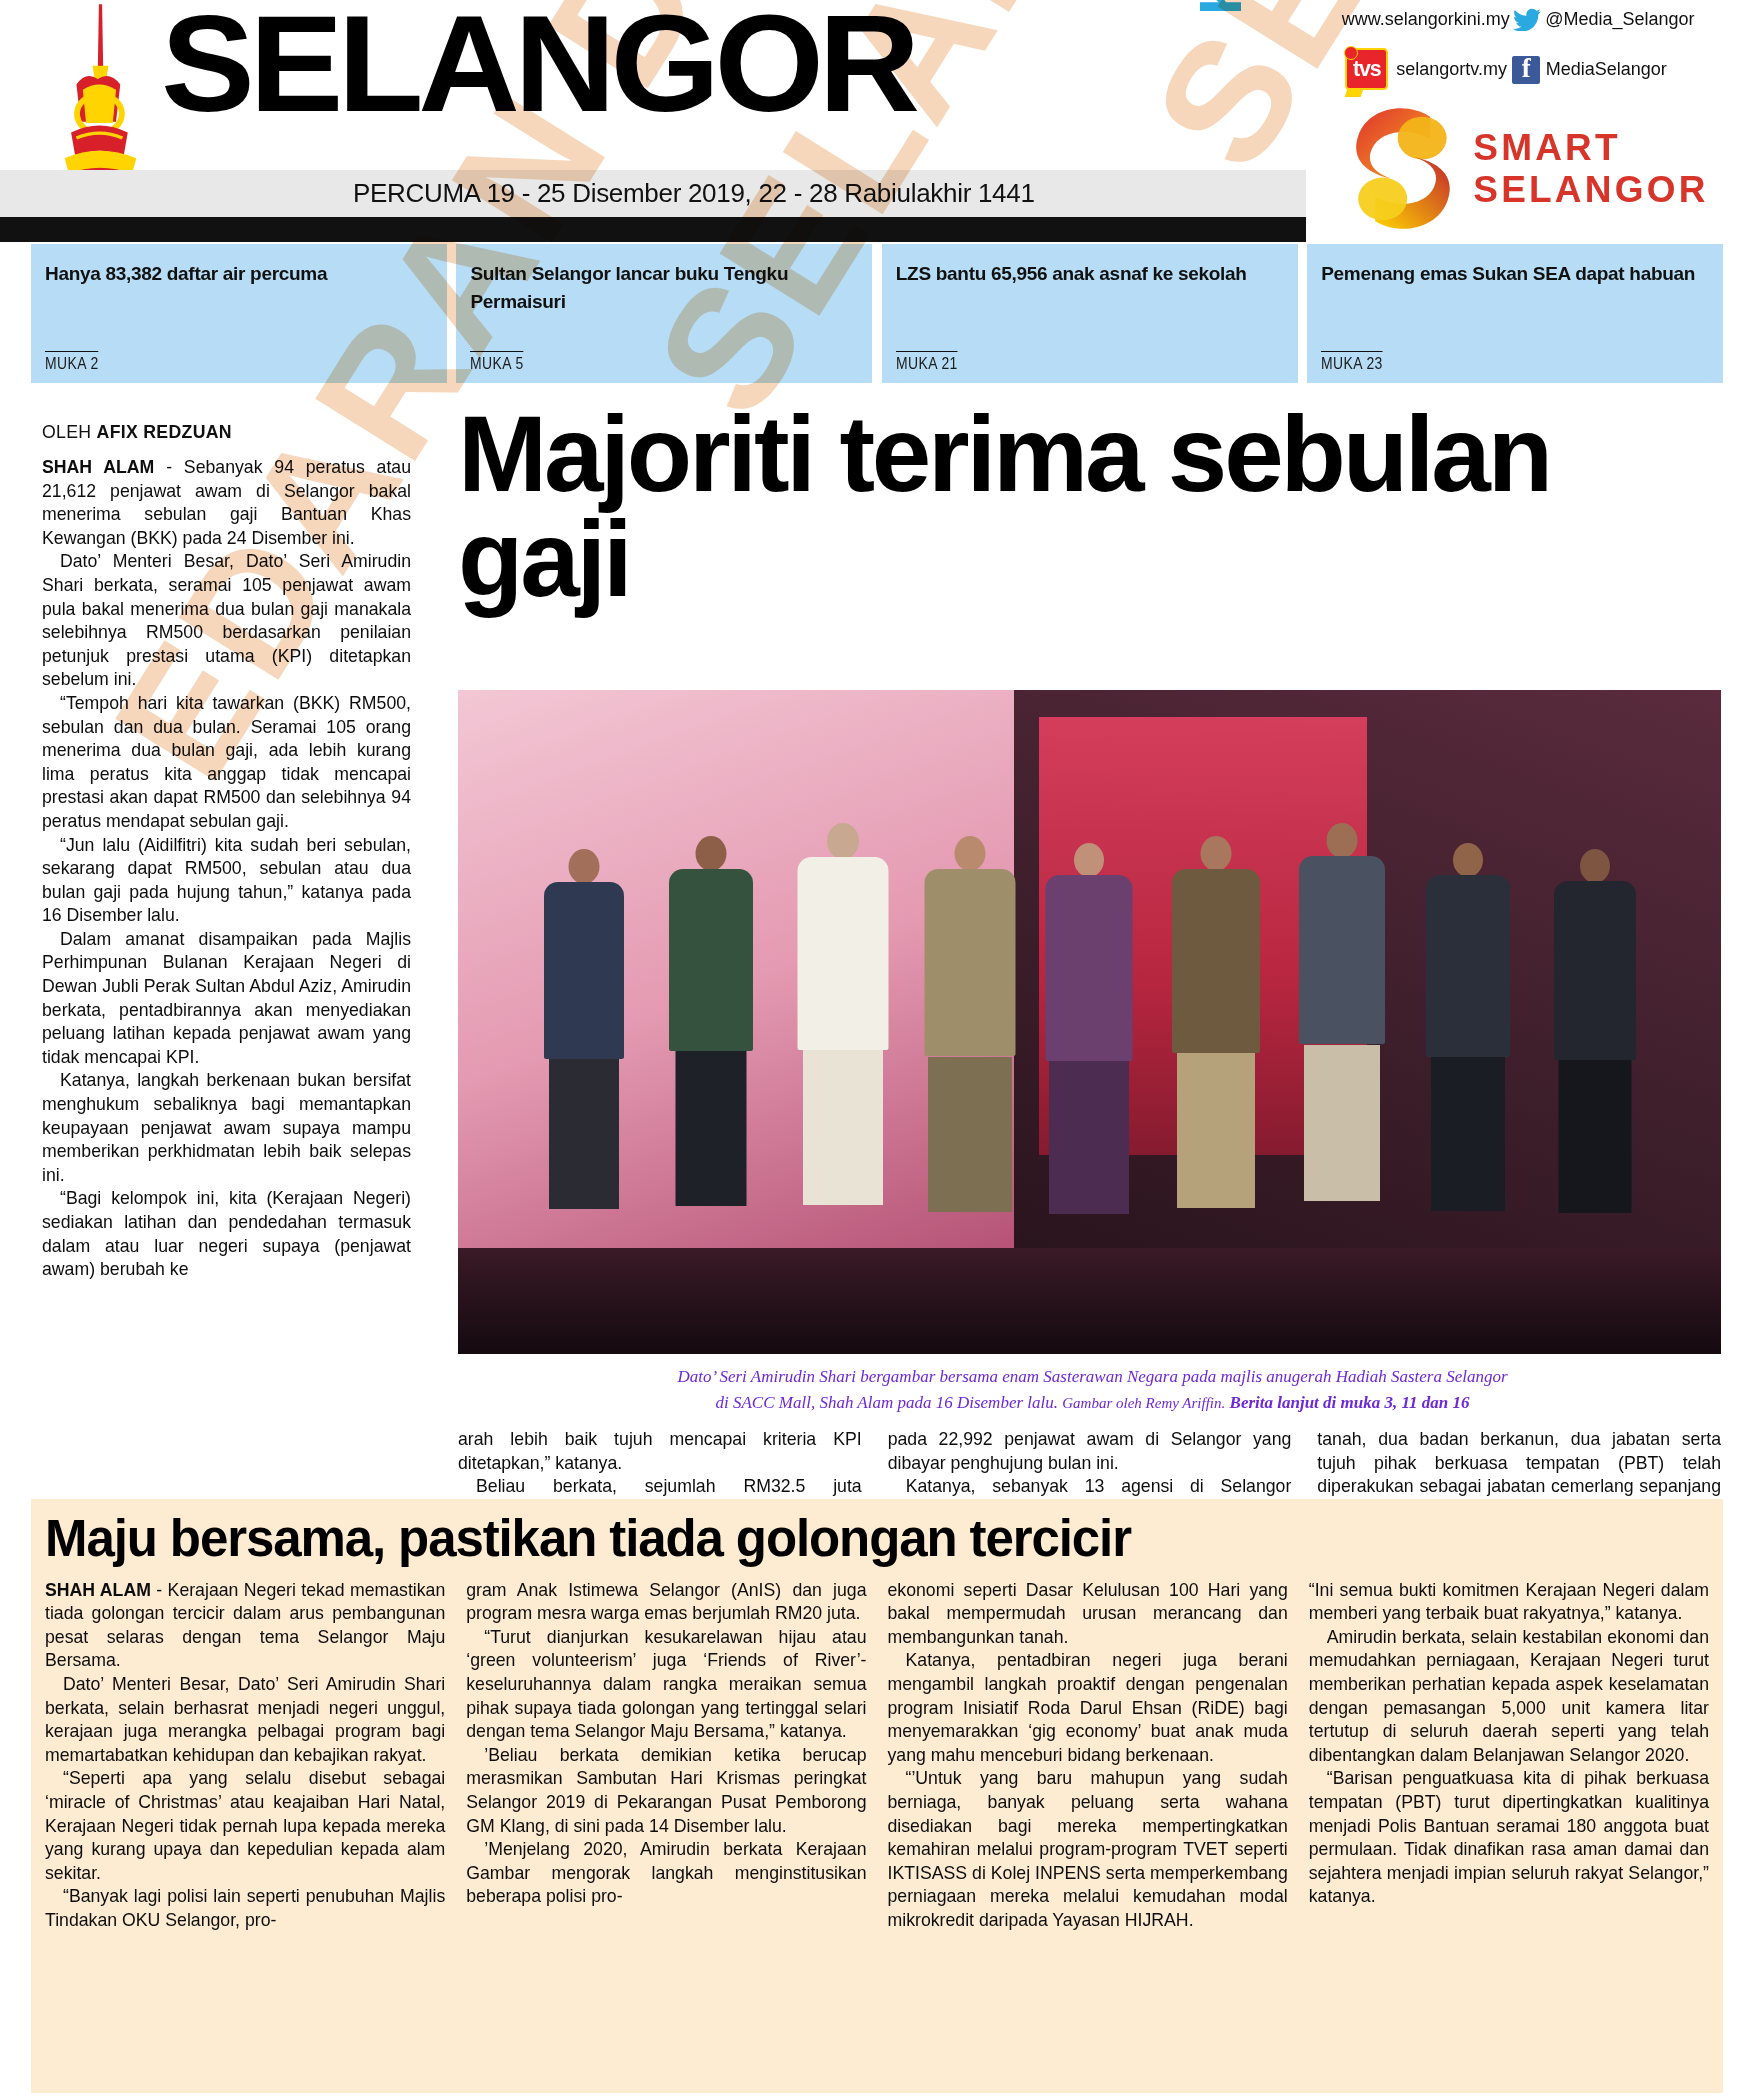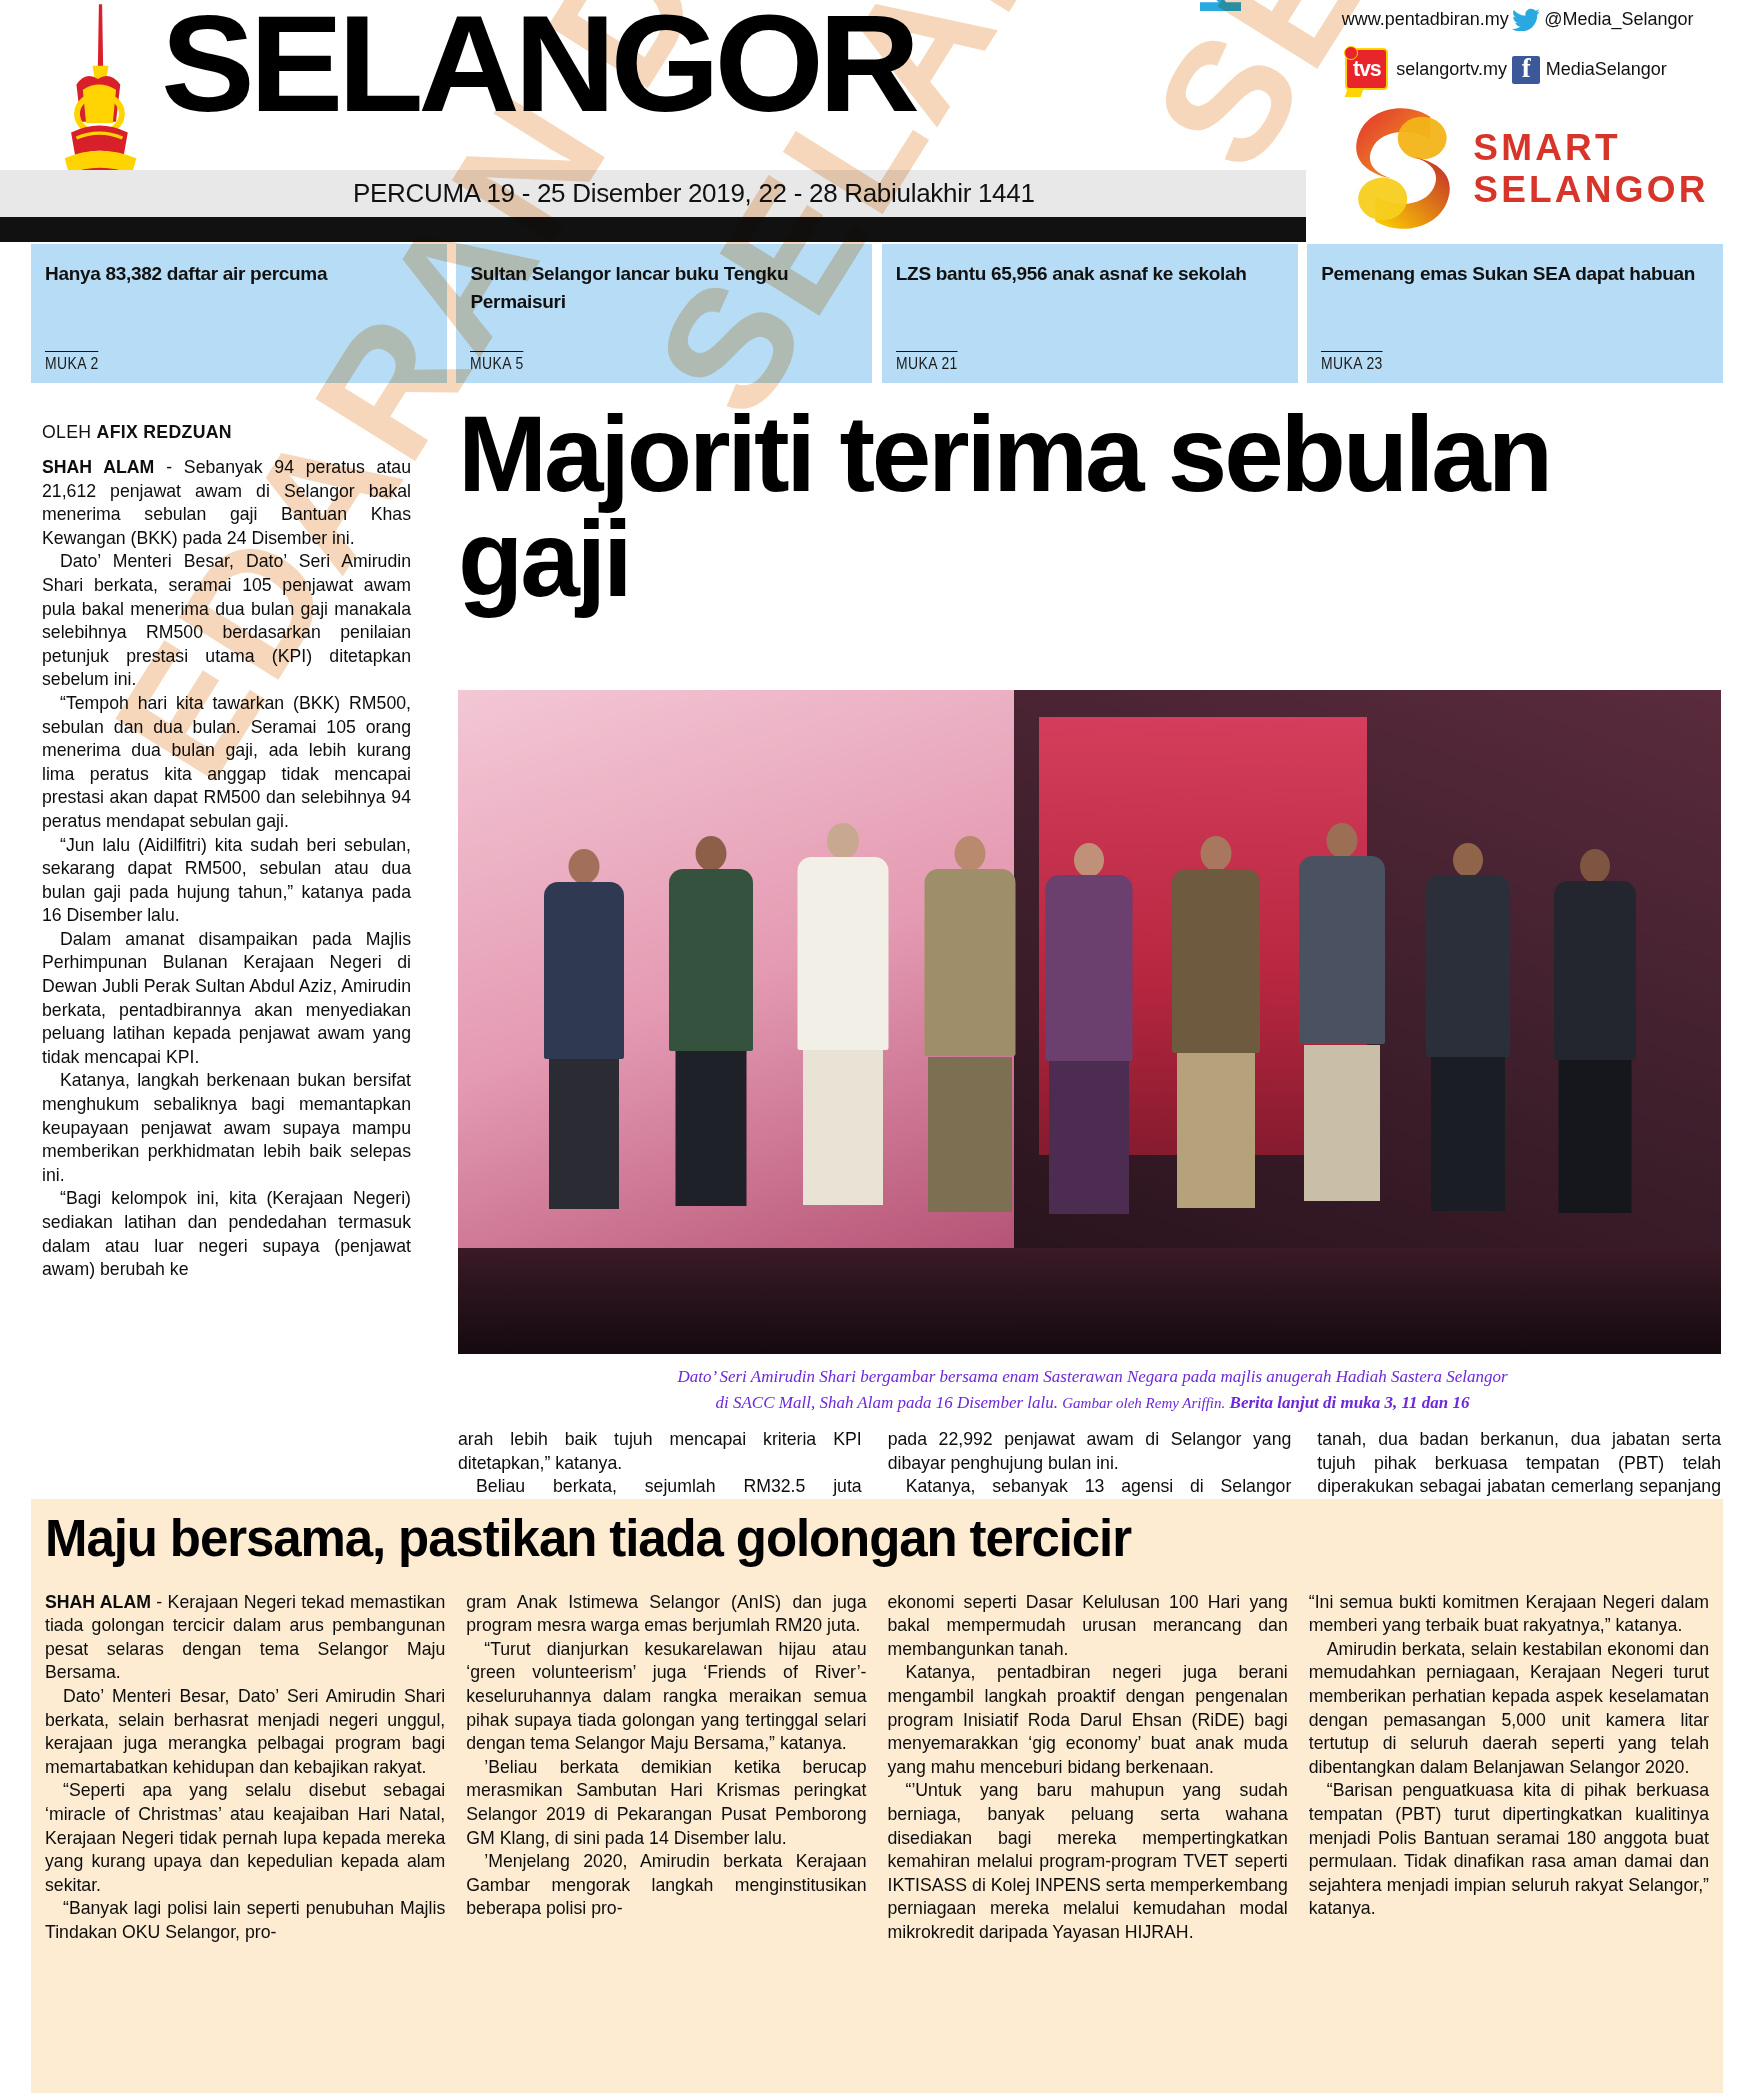--- a/index.html
+++ b/index.html
@@ -309,21 +309,21 @@
     width: 1692px; height: 594px;
     background: #fdecd2;
     padding: 9.6px 14px 0 14px;
   }
   .bottom-head {
     font-weight: bold;
     font-size: 51px;
     line-height: 60px;
     letter-spacing: -1.1px;
     color: #000;
-    margin-bottom: 22px;
+    margin-bottom: 10px;
     white-space: nowrap;
   }
   .bcols {
     display: flex;
     gap: 21px;
   }
   .bcols .c {
     flex: 1;
     font-size: 17.7px;
     line-height: 23.6px;
@@ -400,21 +400,21 @@
   <div class="greyband"></div>
   <div class="dateline">
     <b>PERCUMA</b>
     <span>19 - 25 Disember 2019, 22 - 28 Rabiulakhir 1441</span>
   </div>
   <div class="blackband"></div>
 
   <div class="rt">
 
     <div class="rt-row1">
-      <span>www.pentadbiran.my</span>
+      <span>www.selangorkini.my</span>
       <svg class="tw-icon" viewBox="0 0 54 44" xmlns="http://www.w3.org/2000/svg">
         <path d="M52 6c-2 1-4 1.6-6.2 1.9C48 6.6 49.6 4.6 50.3 2.2c-2.1 1.3-4.4 2.2-6.9 2.7C41.4 2.7 38.6 1.4 35.5 1.4c-5.9 0-10.7 4.8-10.7 10.7 0 .8.1 1.6.3 2.4C16.2 14.1 8.6 9.9 3.5 3.6c-.9 1.6-1.4 3.4-1.4 5.4 0 3.7 1.9 7 4.8 8.9-1.8-.1-3.4-.5-4.8-1.4v.1c0 5.2 3.7 9.5 8.6 10.5-.9.2-1.8.4-2.8.4-.7 0-1.4-.1-2-.2 1.4 4.2 5.3 7.3 10 7.4-3.7 2.9-8.3 4.6-13.3 4.6-.9 0-1.7 0-2.6-.2 4.8 3.1 10.4 4.8 16.5 4.8 19.8 0 30.6-16.4 30.6-30.6v-1.4C48.8 10.2 50.6 8.2 52 6z" fill="#2aa9e0"></path>
       </svg>
       <span>@Media_Selangor</span>
     </div>
 
     <div class="rt-row2">
       <span class="tvs-logo">
         <span class="tail"></span>
         <span class="sq"></span>

